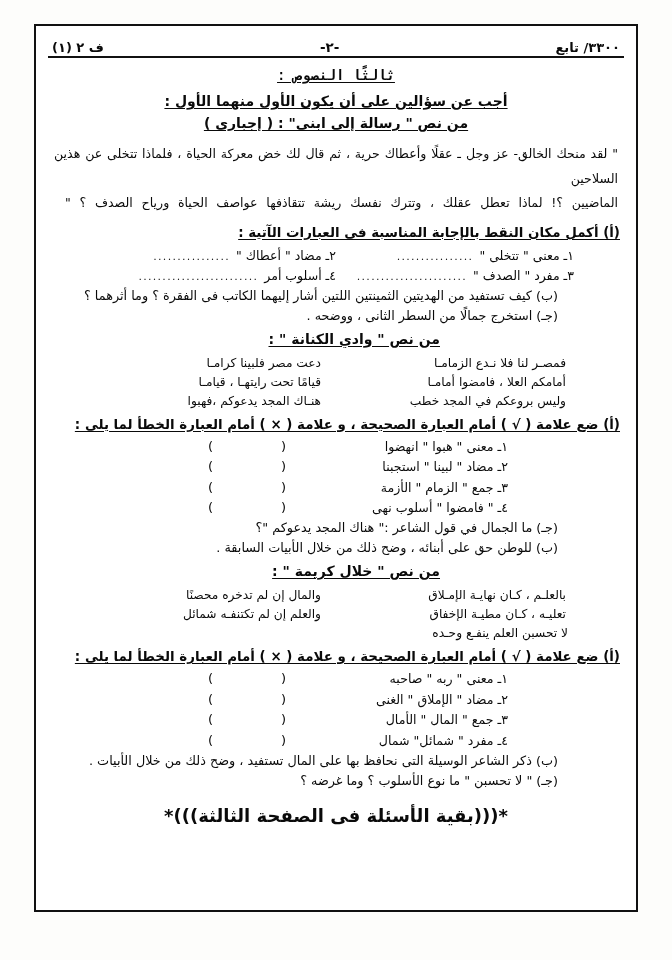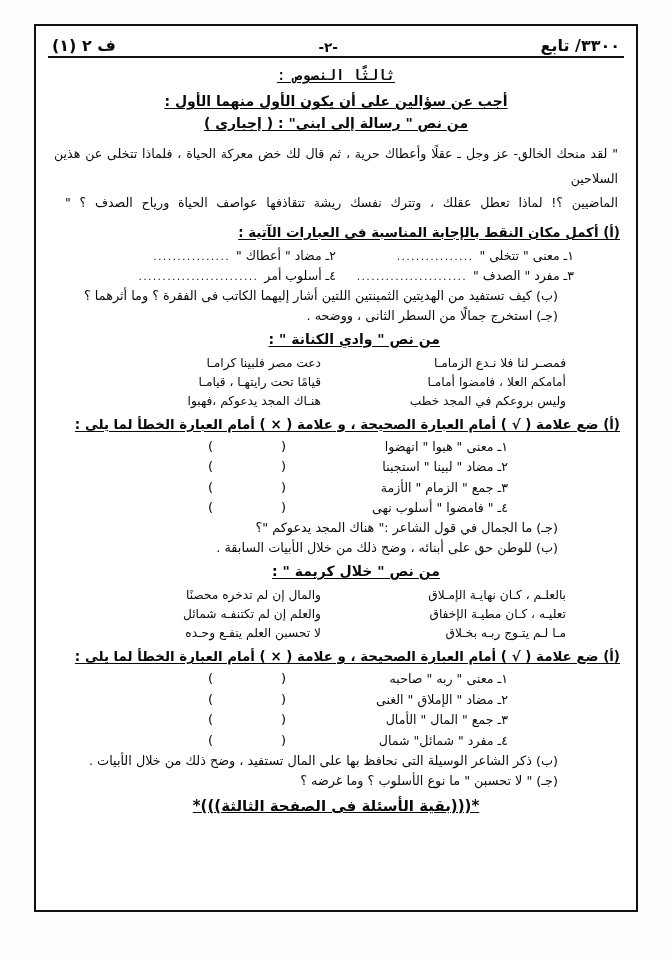--- a/index.html
+++ b/index.html
@@ -44,21 +44,21 @@
     display: flex;
     align-items: flex-end;
     justify-content: space-between;
     height: 30px;
     padding: 0 6px 1px 6px;
     box-sizing: border-box;
   }
   .hdr-code,
   .hdr-page,
   .hdr-form {
-    font-size: 16px;
+    font-size: 13px;
     font-weight: bold;
     white-space: nowrap;
     letter-spacing: -0.2px;
   }
   .hdr-page { font-size: 13.5px; }
   .hdr-rule {
     height: 0;
     border-bottom: 2.2px solid #111;
     margin: 0 2px 0 2px;
   }
@@ -189,26 +189,25 @@
   }
   .tf-paren {
     width: 78px;
     display: flex;
     justify-content: space-between;
     font-size: 13px;
     margin-right: 26px;
   }
 
   .footer-note {
-    font-size: 15px;
+    font-size: 18px;
     font-weight: bold;
     text-align: center;
-    margin-top: 9px;
-    letter-spacing: -0.2px;
-    text-decoration: underline;
+    margin-top: 17px;
+    letter-spacing: -0.2px;
   }
 </style>
 </head>
 <body>
 
 <div class="page">
   <div class="sheet">
     <div class="sheet-inner">
 
       <div class="hdr">
@@ -325,21 +324,20 @@
       <div class="poem">
         <div class="verse">
           <div class="hemi left-h">بالعلـم ، كـان نهايـة الإمـلاق</div>
           <div class="hemi right-h">والمال إن لم تدخره محصنًا</div>
         </div>
         <div class="verse">
           <div class="hemi left-h">تعليـه ، كـان مطيـة الإخفاق</div>
           <div class="hemi right-h">والعلم إن لم تكتنفـه شمائل</div>
         </div>
         <div class="verse">
-          <div class="hemi left-h">مـا لـم يتـوج ربـه بخـلاق</div>
           <div class="hemi right-h">لا تحسبن العلم ينفـع وحـده</div>
         </div>
       </div>
 
       <div class="qhead">(أ) ضع علامة ( √ ) أمام العبارة الصحيحة ، و علامة ( × ) أمام العبارة الخطأ لما يلى :</div>
 
       <div class="tf-list">
         <div class="tf-row">
           <div class="tf-text">١ـ معنى " ربه "    صاحبه</div>
           <div class="tf-paren">

